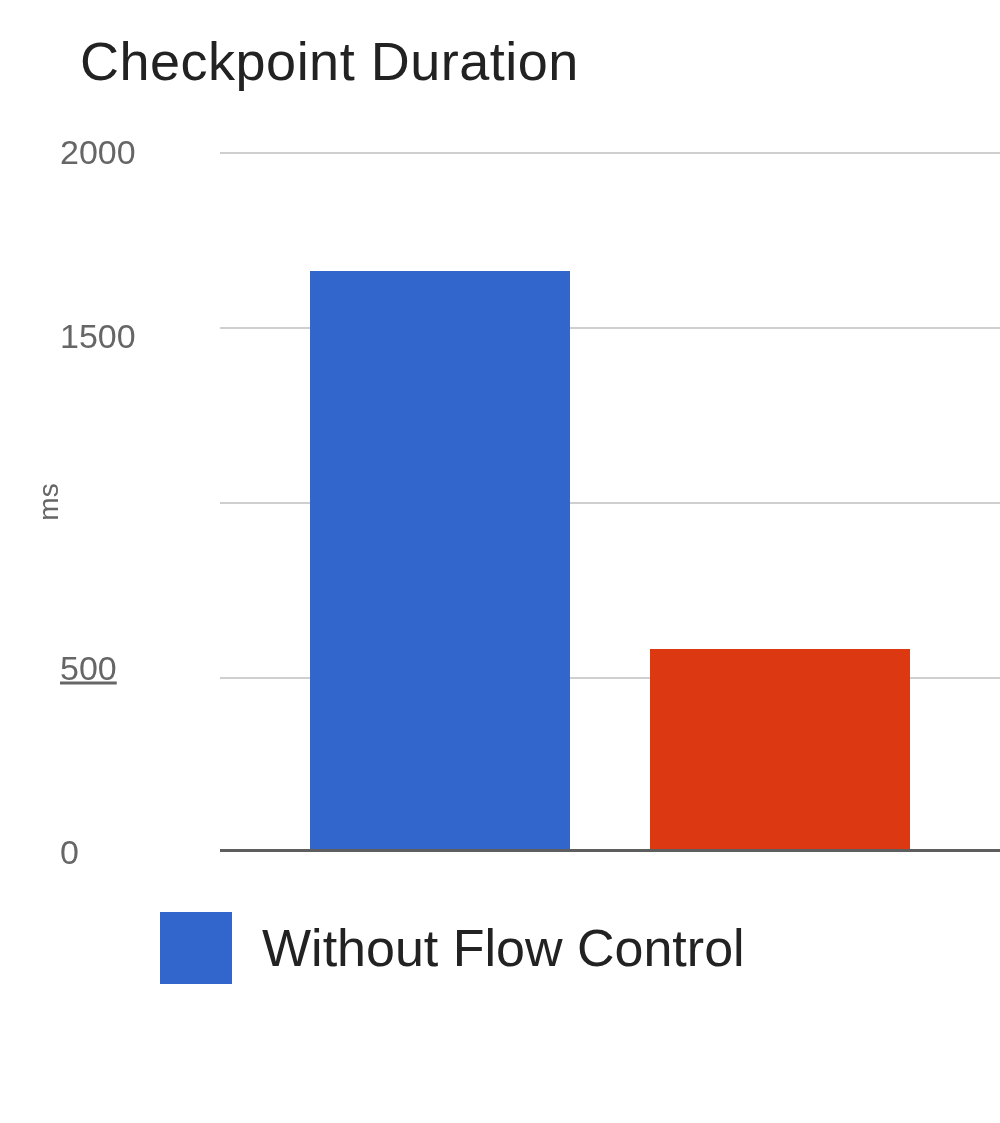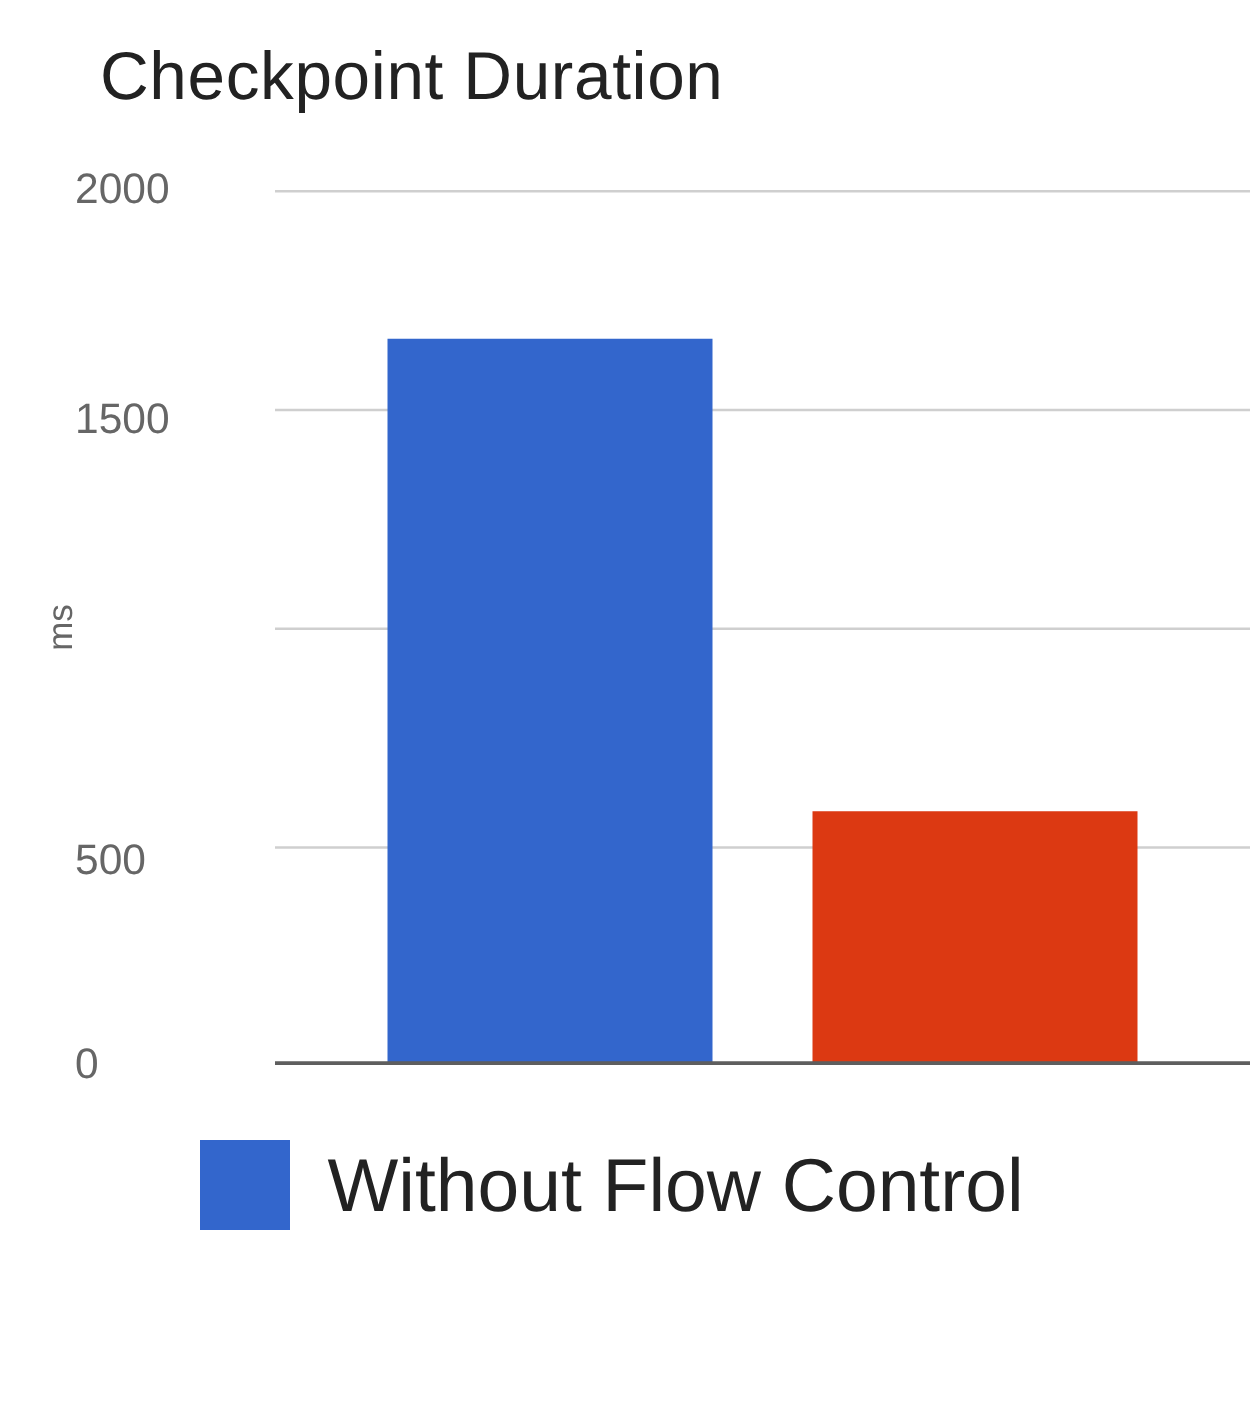--- a/index.html
+++ b/index.html
@@ -98,37 +98,37 @@
     align-items: center;
     margin: 12px 0;
   }
   .legend-swatch {
     width: 72px;
     height: 72px;
     margin-right: 30px;
     flex: 0 0 auto;
   }
   .legend-label {
-    font-size: 60px;
+    font-size: 52px;
     color: #222;
   }
 </style>
 </head>
 <body>
 
 <div class="page">
 
   <div class="title">Checkpoint Duration</div>
 
   <div class="chart-wrap">
 
     <div class="ylabel">ms</div>
 
     <div class="ytick" id="ytick-0" style="top: 740px;">0</div>
-    <div class="ytick" id="ytick-1" style="top: 577px;">500</div>
+    <div class="ytick" id="ytick-1" style="top: 556px; text-decoration: underline;">500</div>
     <div class="ytick" id="ytick-3" style="top: 224px;">1500</div>
     <div class="ytick" id="ytick-4" style="top: 40px;">2000</div>
 
     <div class="plot" id="plot">
       <div class="gridline" id="grid-1" style="top: 525px;"></div>
       <div class="gridline" id="grid-2" style="top: 350px;"></div>
       <div class="gridline" id="grid-3" style="top: 175px;"></div>
       <div class="gridline" id="grid-4" style="top: 0px;"></div>
 
       <div class="bars">

